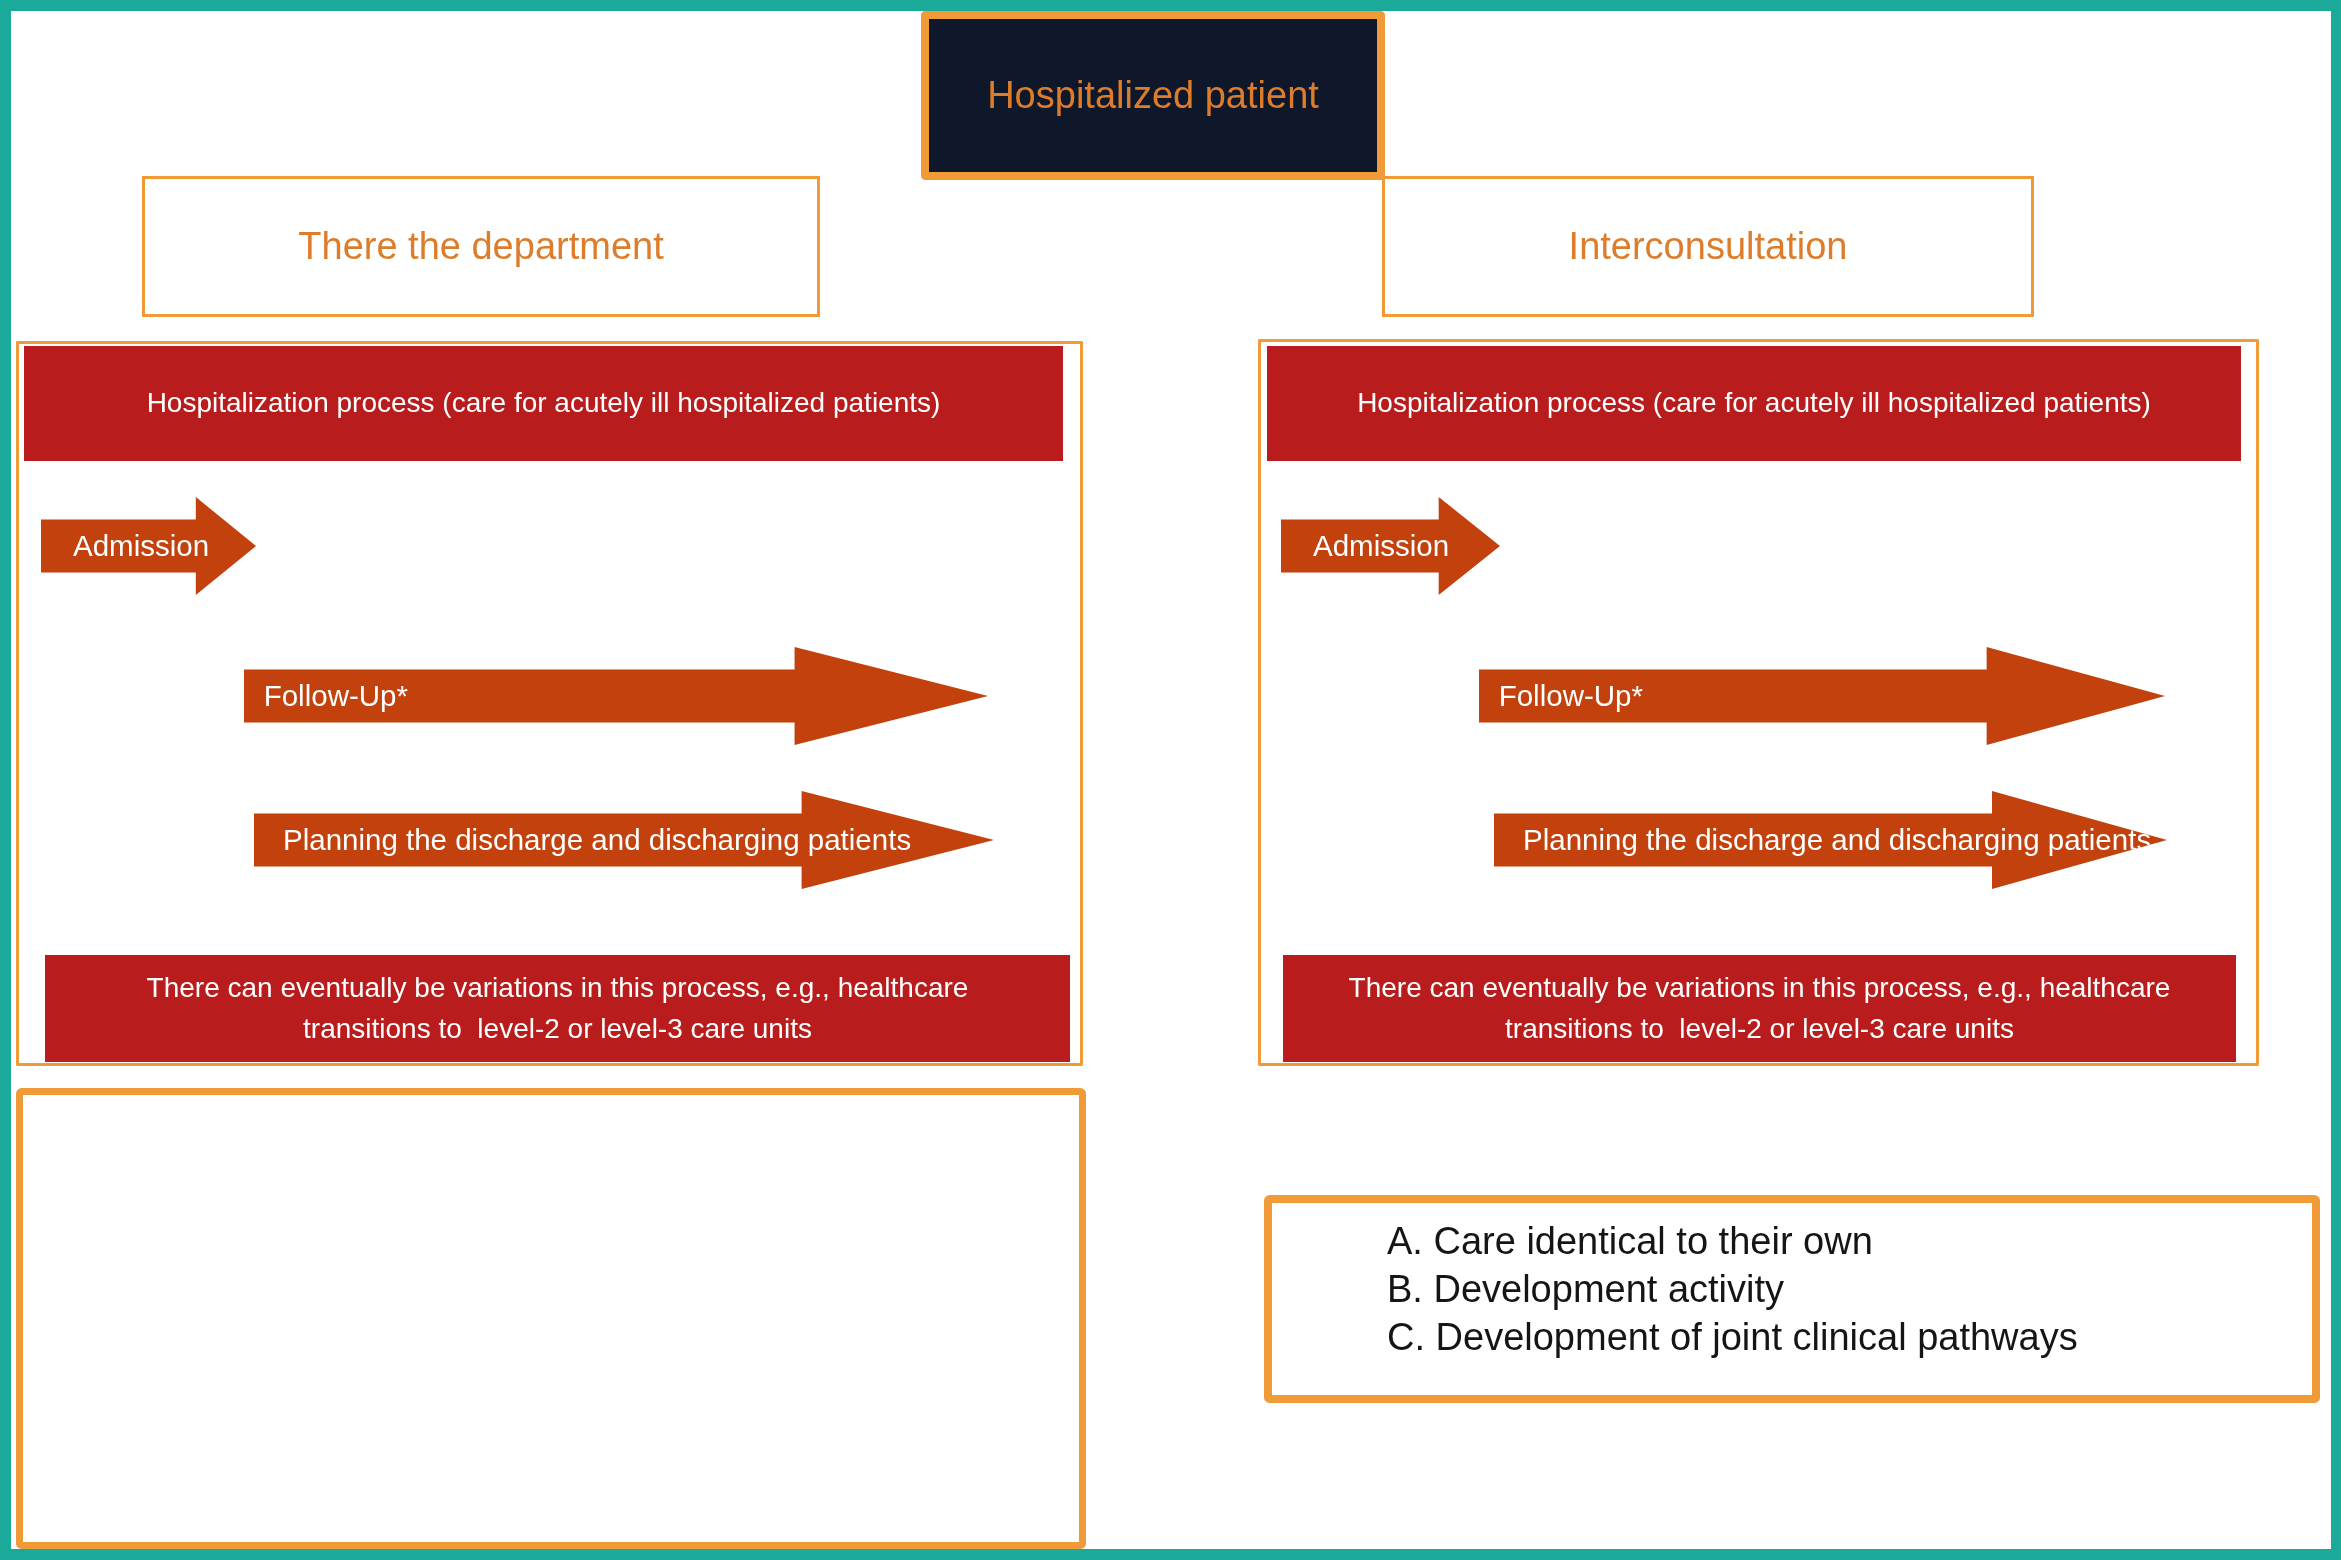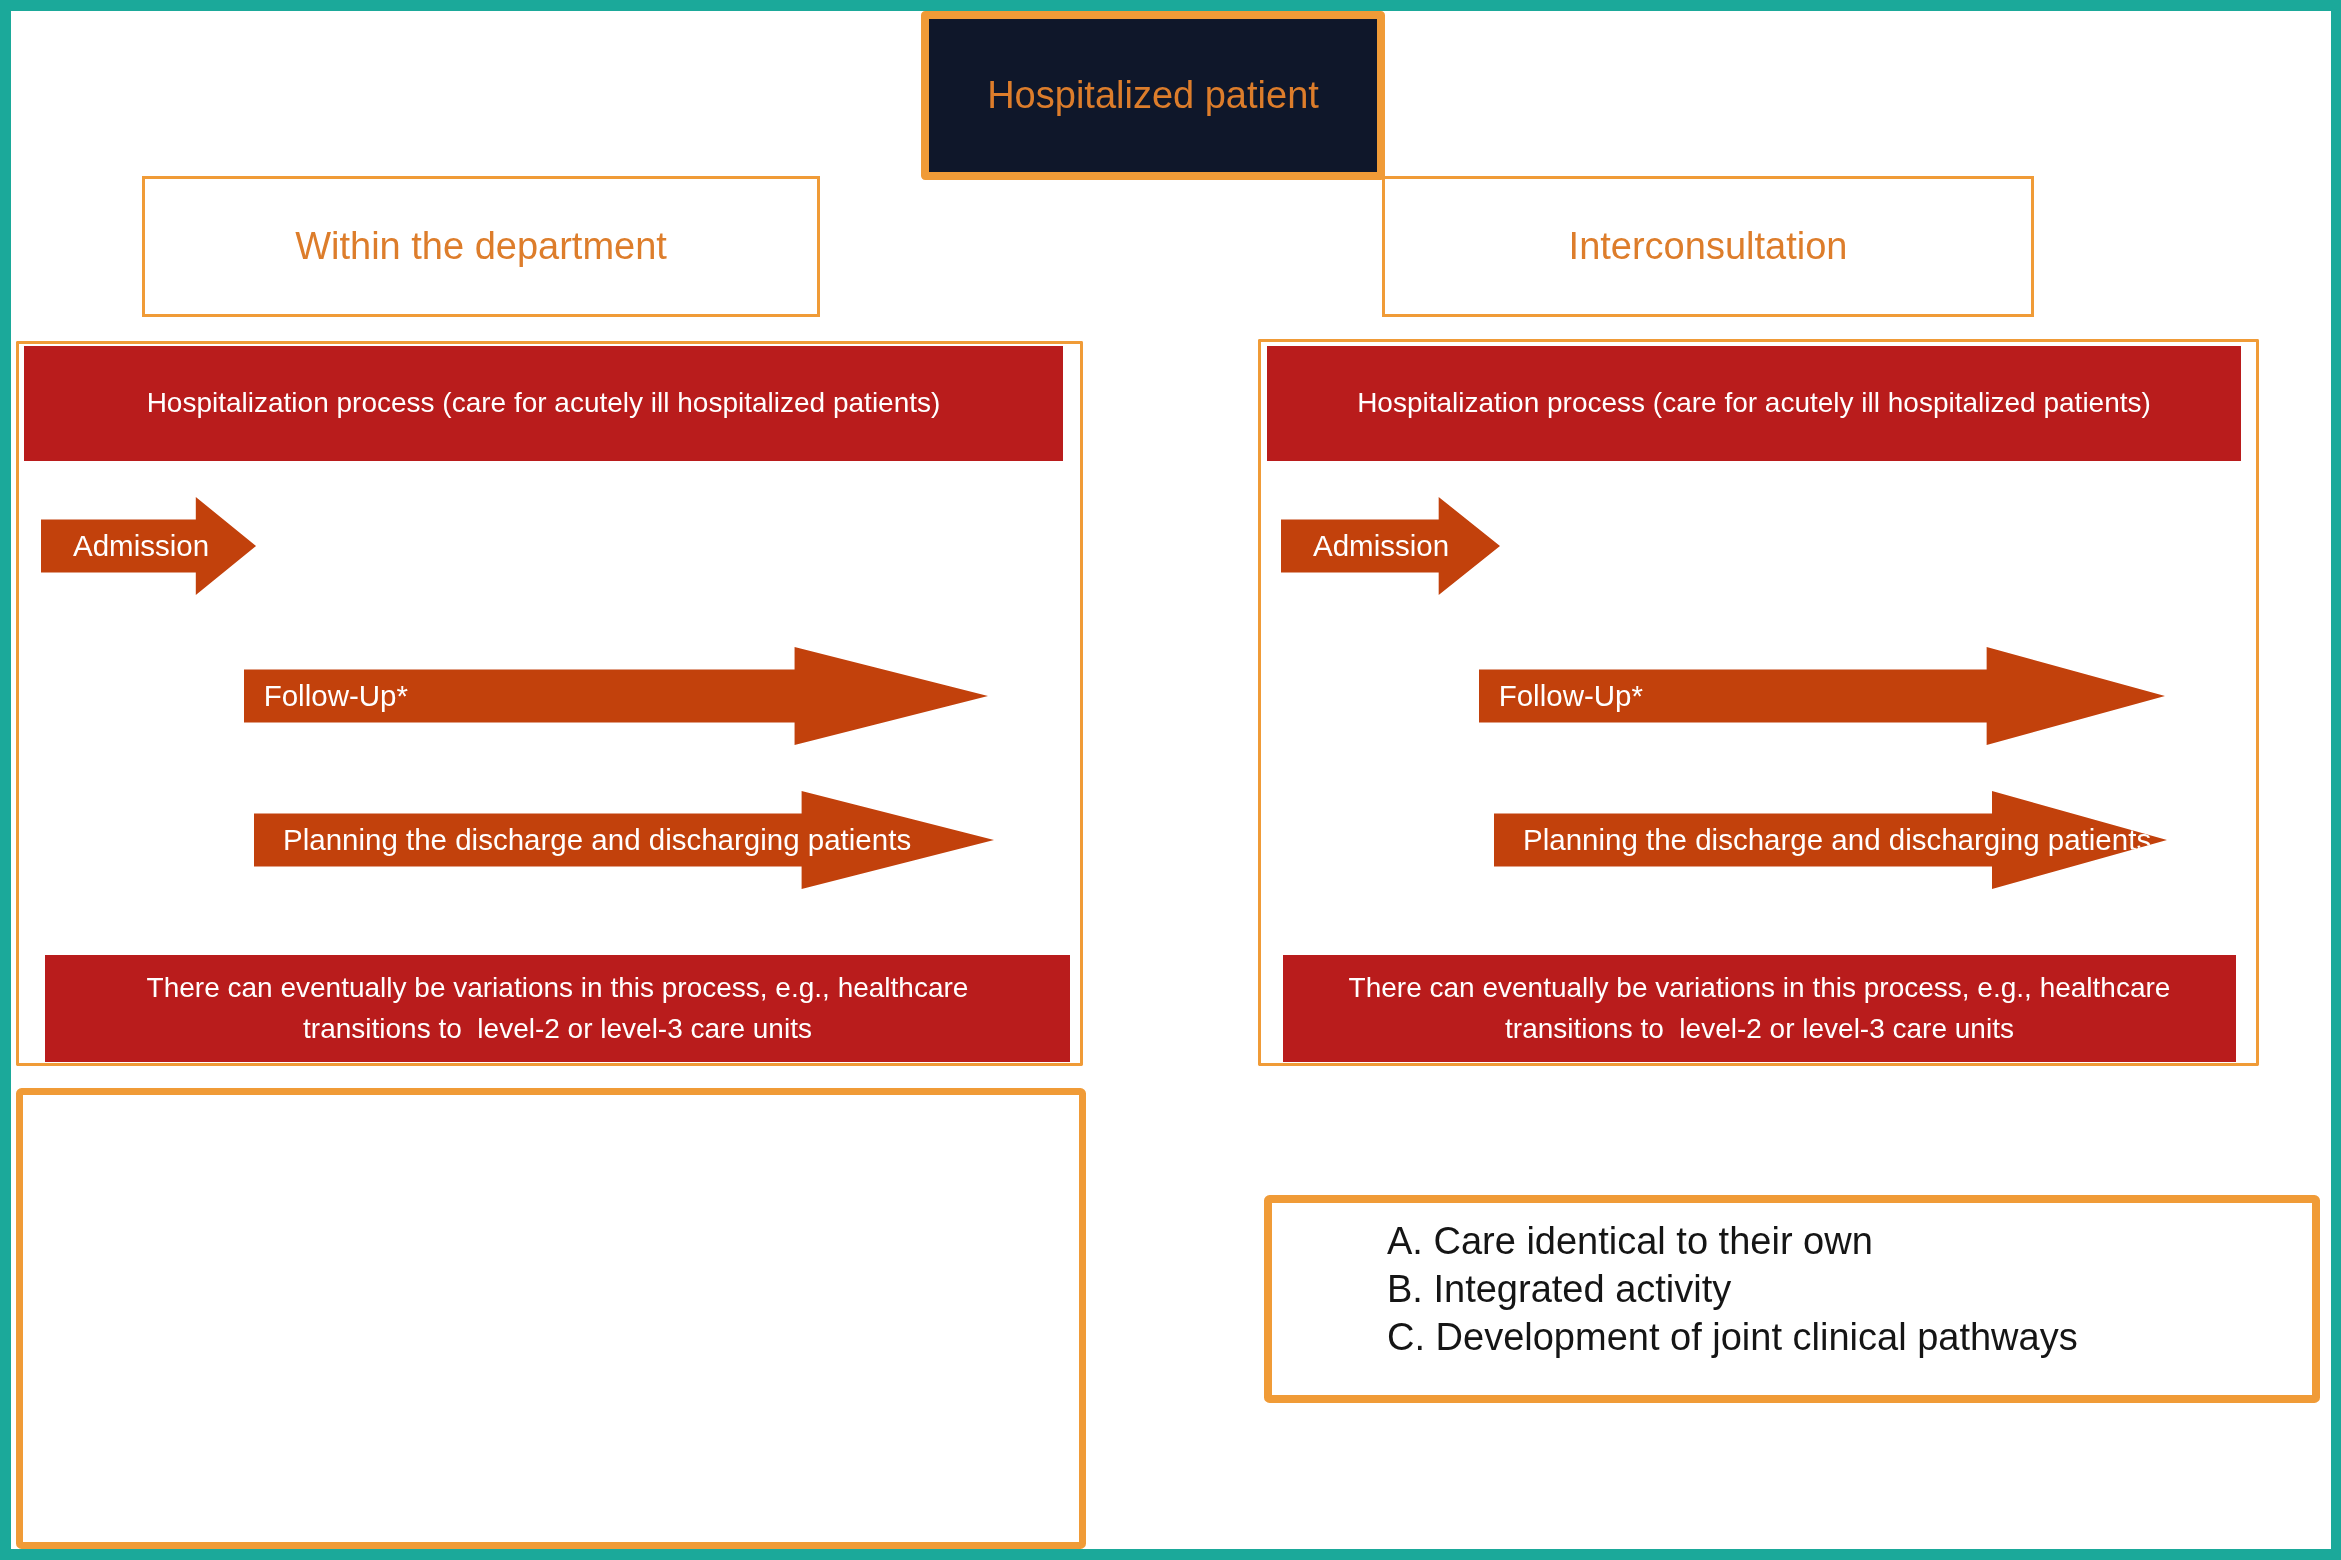--- a/index.html
+++ b/index.html
@@ -65,21 +65,21 @@
 </head>
 <body>
 
 <div class="canvas">
 
   <div id="title-box" class="abs obox-thick">
     <span class="orange-label">Hospitalized patient</span>
   </div>
 
   <div id="dept-box" class="abs obox">
-    <span class="orange-label">Within the department</span>
+    <span class="orange-label">There the department</span>
   </div>
   <div id="inter-box" class="abs obox">
     <span class="orange-label">Interconsultation</span>
   </div>
 
   <div id="outer-left" class="abs outer"></div>
   <div id="banner1-left" class="abs banner">
     <span class="bline">Hospitalization process (care for acutely ill hospitalized patients)</span>
   </div>
   <div id="adm-left" class="abs arrow arrow-sm">
@@ -112,19 +112,19 @@
   <div id="banner2-right" class="abs banner">
     <span class="bline">There can eventually be variations in this process, e.g., healthcare</span>
     <span class="bline">transitions to  level-2 or level-3 care units</span>
   </div>
 
   <div class="abs nbox-left"></div>
 
   <div class="abs nbox-right"></div>
   <div id="notes-right-text" class="abs notes">
     <div>A. Care identical to their own</div>
-    <div>B. Integrated activity</div>
+    <div>B. Development activity</div>
     <div>C. Development of joint clinical pathways</div>
   </div>
 
   <div class="frame"></div>
 </div>
 
 
 </body></html>

